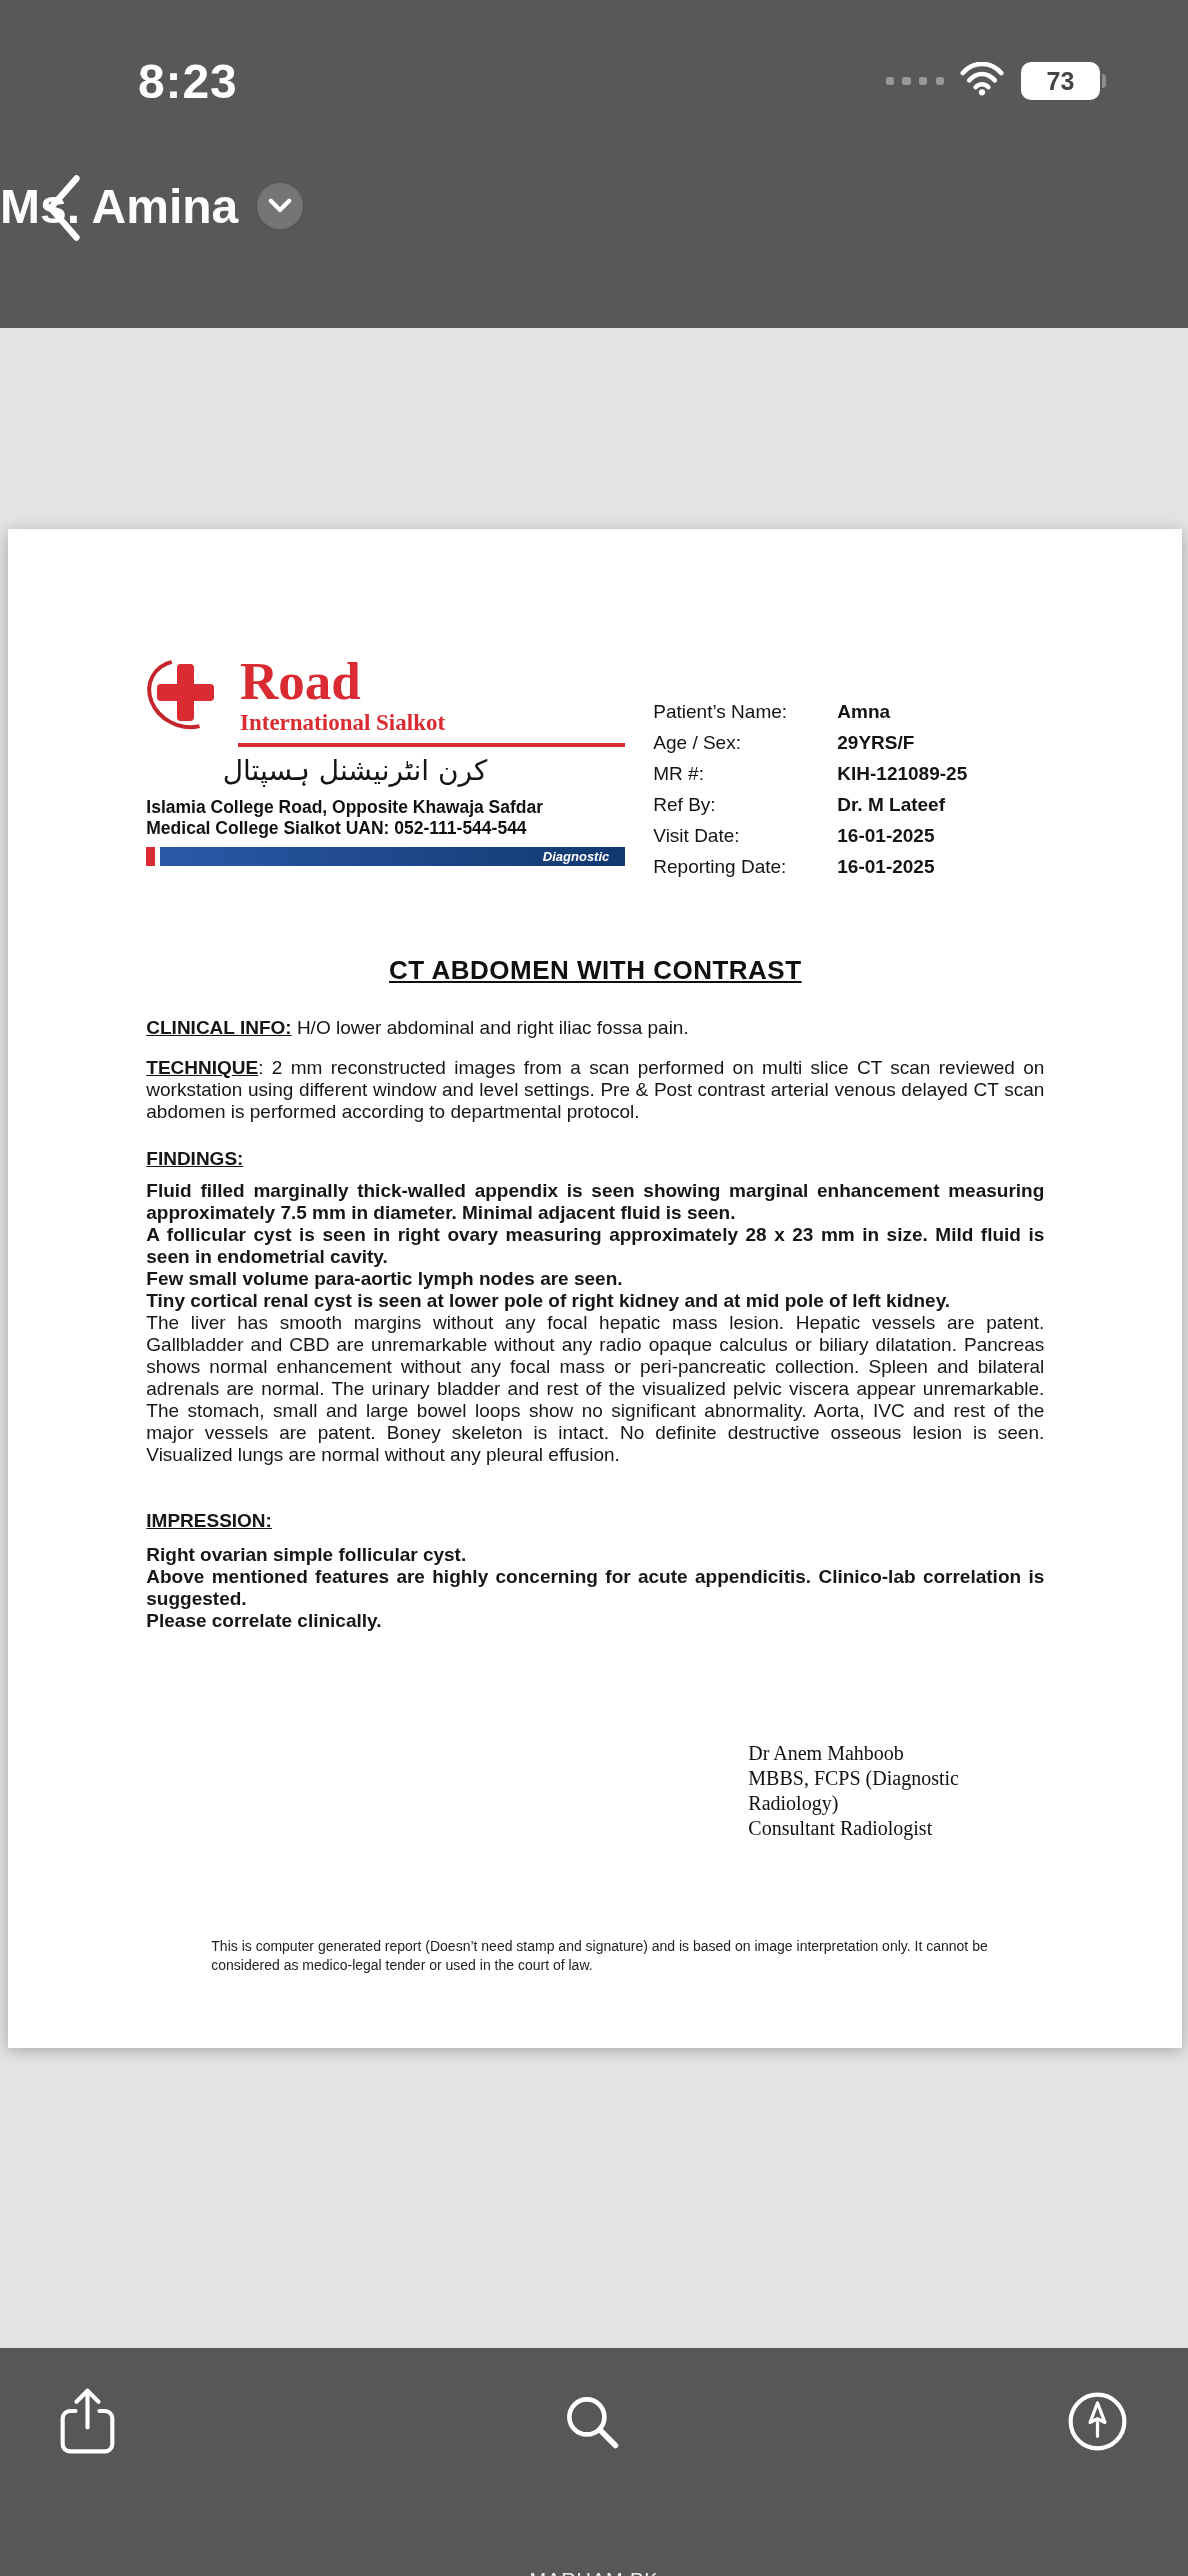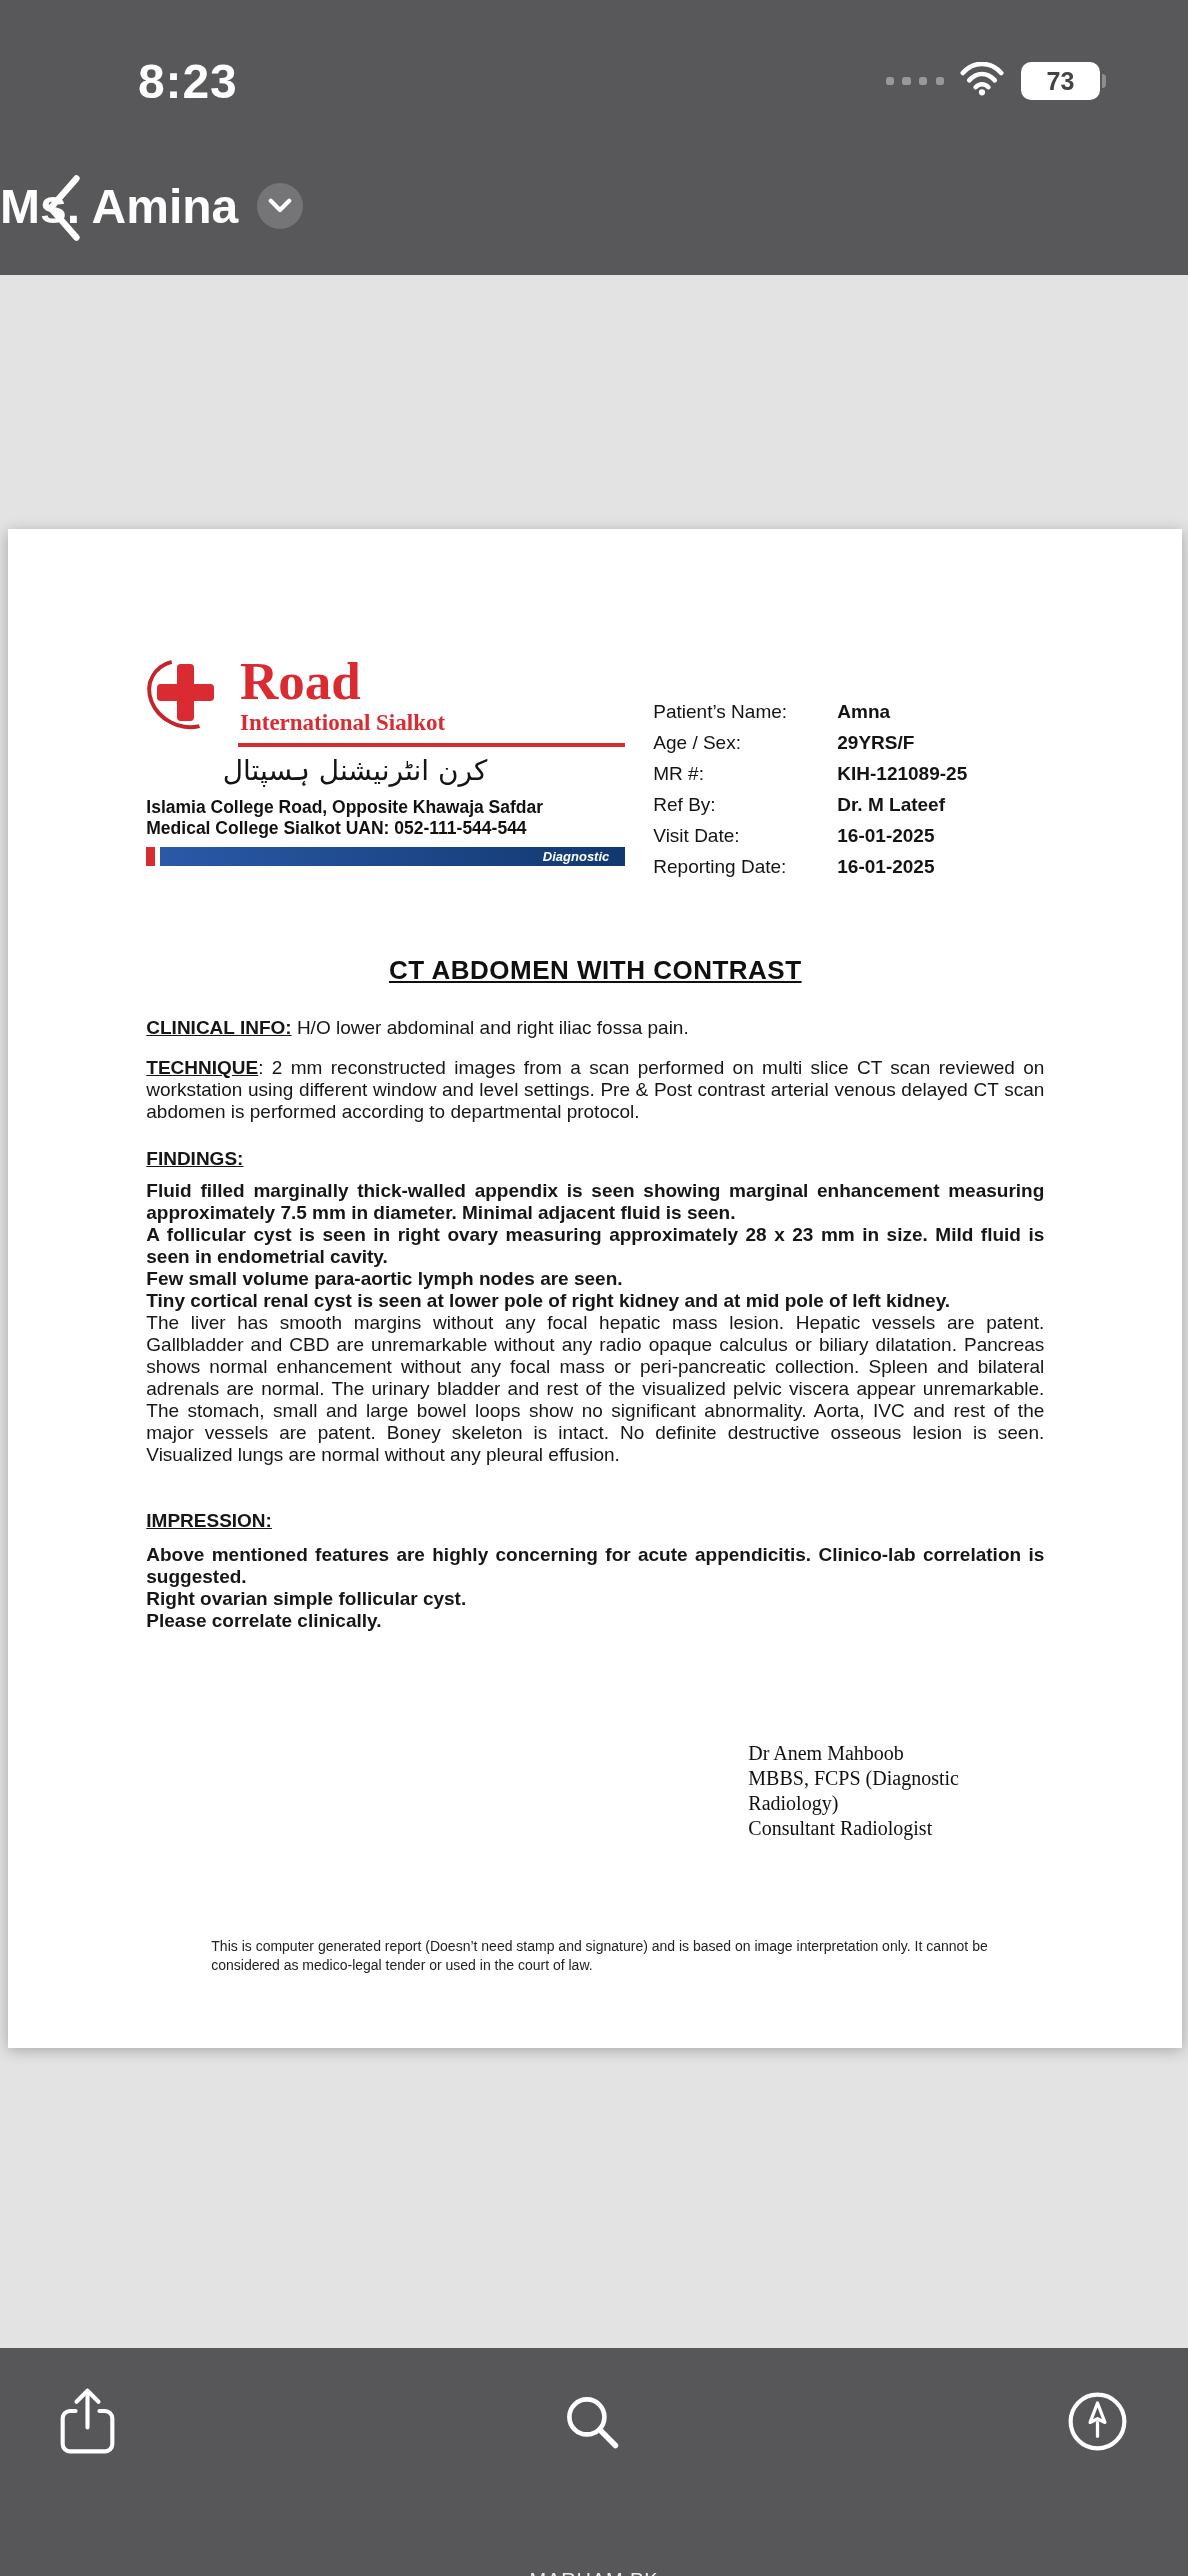--- a/index.html
+++ b/index.html
@@ -3,21 +3,21 @@
 <meta charset="utf-8">
 <style>
   * { margin:0; padding:0; box-sizing:border-box; }
   html,body { background:#000; }
   .screen {
     position:relative; width:1188px; height:2576px; overflow:hidden;
     background:#e3e3e4; font-family:"Liberation Sans", sans-serif;
   }
 
   
-  .top-chrome { position:absolute; top:0; left:0; right:0; height:275px; background:#58585a; z-index:5; }
+  .top-chrome { position:absolute; top:0; left:0; right:0; height:328px; background:#58585a; z-index:5; }
   .statusbar { position:absolute; top:0; left:0; right:0; height:138px;
     display:flex; align-items:center; justify-content:space-between; padding:24px 88px 0 138px; }
   .time { color:#fff; font-size:48px; font-weight:700; letter-spacing:0.9px; }
   .status-right { display:flex; gap:16.6px; }
   .cell-dots { display:flex; gap:8.3px; align-items:center; }
   .cell-dots i { display:block; width:8.3px; height:8.3px; border-radius:2.8px; background:#98989b; }
   .battery { position:relative; width:79px; height:38px; background:#fff; border-radius:10px;
     display:flex; align-items:center; justify-content:center; }
   .battery span { color:#444447; font-size:25px; font-weight:700; }
   .battery-nub { position:absolute; right:-6.4px; top:12px; width:4.6px; height:14px; background:#8d8d90; border-radius:0 3.7px 3.7px 0; }
@@ -194,22 +194,22 @@
       <div class="body findings-bold">
         <p>Fluid filled marginally thick-walled appendix is seen showing marginal enhancement measuring approximately 7.5 mm in diameter. Minimal adjacent fluid is seen.</p>
         <p>A follicular cyst is seen in right ovary measuring approximately 28 x 23 mm in size. Mild fluid is seen in endometrial cavity.</p>
         <p>Few small volume para-aortic lymph nodes are seen.</p>
         <p>Tiny cortical renal cyst is seen at lower pole of right kidney and at mid pole of left kidney.</p>
       </div>
       <p class="body">The liver has smooth margins without any focal hepatic mass lesion. Hepatic vessels are patent. Gallbladder and CBD are unremarkable without any radio opaque calculus or biliary dilatation. Pancreas shows normal enhancement without any focal mass or peri-pancreatic collection. Spleen and bilateral adrenals are normal. The urinary bladder and rest of the visualized pelvic viscera appear unremarkable. The stomach, small and large bowel loops show no significant abnormality. Aorta, IVC and rest of the major vessels are patent. Boney skeleton is intact. No definite destructive osseous lesion is seen. Visualized lungs are normal without any pleural effusion.</p>
 
       <p class="body impression-label"><span class="sec-label">IMPRESSION:</span></p>
       <div class="body impression-block">
+        <p>Right ovarian simple follicular cyst.</p>
         <p>Above mentioned features are highly concerning for acute appendicitis. Clinico-lab correlation is suggested.</p>
-        <p>Right ovarian simple follicular cyst.</p>
         <p>Please correlate clinically.</p>
       </div>
 
       <div class="signature">
         <div>Dr Anem Mahboob</div>
         <div>MBBS, FCPS (Diagnostic Radiology)</div>
         <div>Consultant Radiologist</div>
       </div>
 
       <p class="disclaimer">This is computer generated report (Doesn’t need stamp and signature) and is based on image interpretation only. It cannot be considered as medico-legal tender or used in the court of law.</p>

